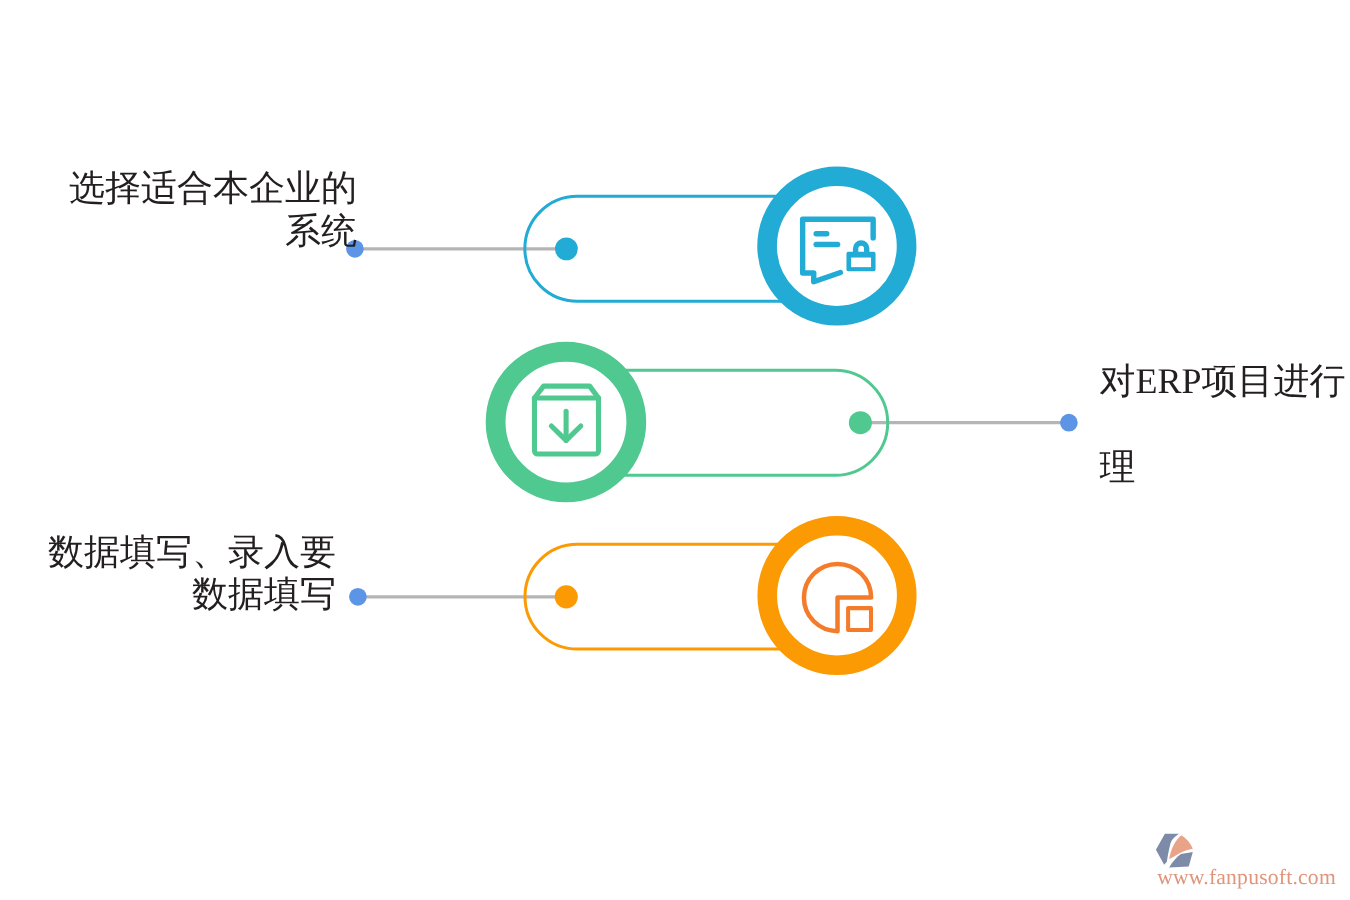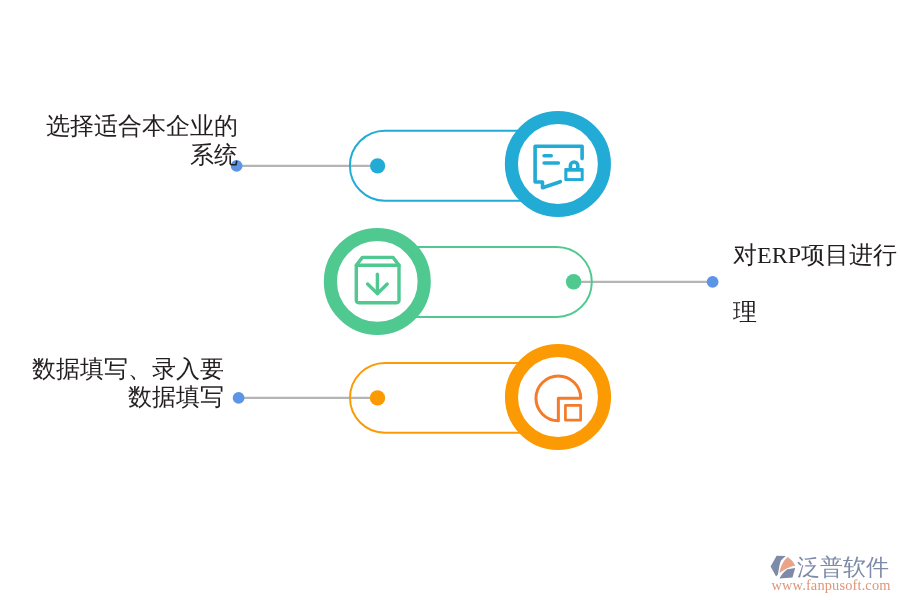--- a/index.html
+++ b/index.html
@@ -77,17 +77,16 @@
   <div class="cap l" style="left:733px;top:241px;width:167px;"><span>对ERP项目进行</span><br><br><span>理</span></div>
 
   <div class="cap r" style="left:0px;top:354.5px;width:224px;"><span>数据填写、录入要</span><br><span>数据填写</span></div>
 
   <div class="logo-wrap">
     <svg class="logo-mark" width="28" height="26" viewBox="0 0 28 26">
       <path fill="#7e8ba8" d="M 7.6 1.8 L 16.9 1.9 C 13.7 4.2 12.0 5.9 11.4 8.0 C 10.6 10.8 9.9 14.5 8.9 20.5 L 7.1 22.5 L 1.6 12.5 Z"></path>
       <path fill="#e8a389" d="M 10.4 18.9 C 11.7 12.0 14.3 6.3 18.7 2.9 C 22.4 5.4 24.9 8.4 26.2 11.8 C 22.4 12.3 18.1 14.0 14.0 16.8 Z"></path>
       <path fill="#7e8ba8" d="M 26.2 14.0 L 23.5 23.6 L 10.4 24.4 C 12.8 20.3 15.3 17.3 18.3 15.3 Z"></path>
     </svg>
-    <div class="logo-brand">泛普软件</div>
     <div class="logo-url">www.fanpusoft.com</div>
   </div>
 
 </div>
 
 </body></html>

